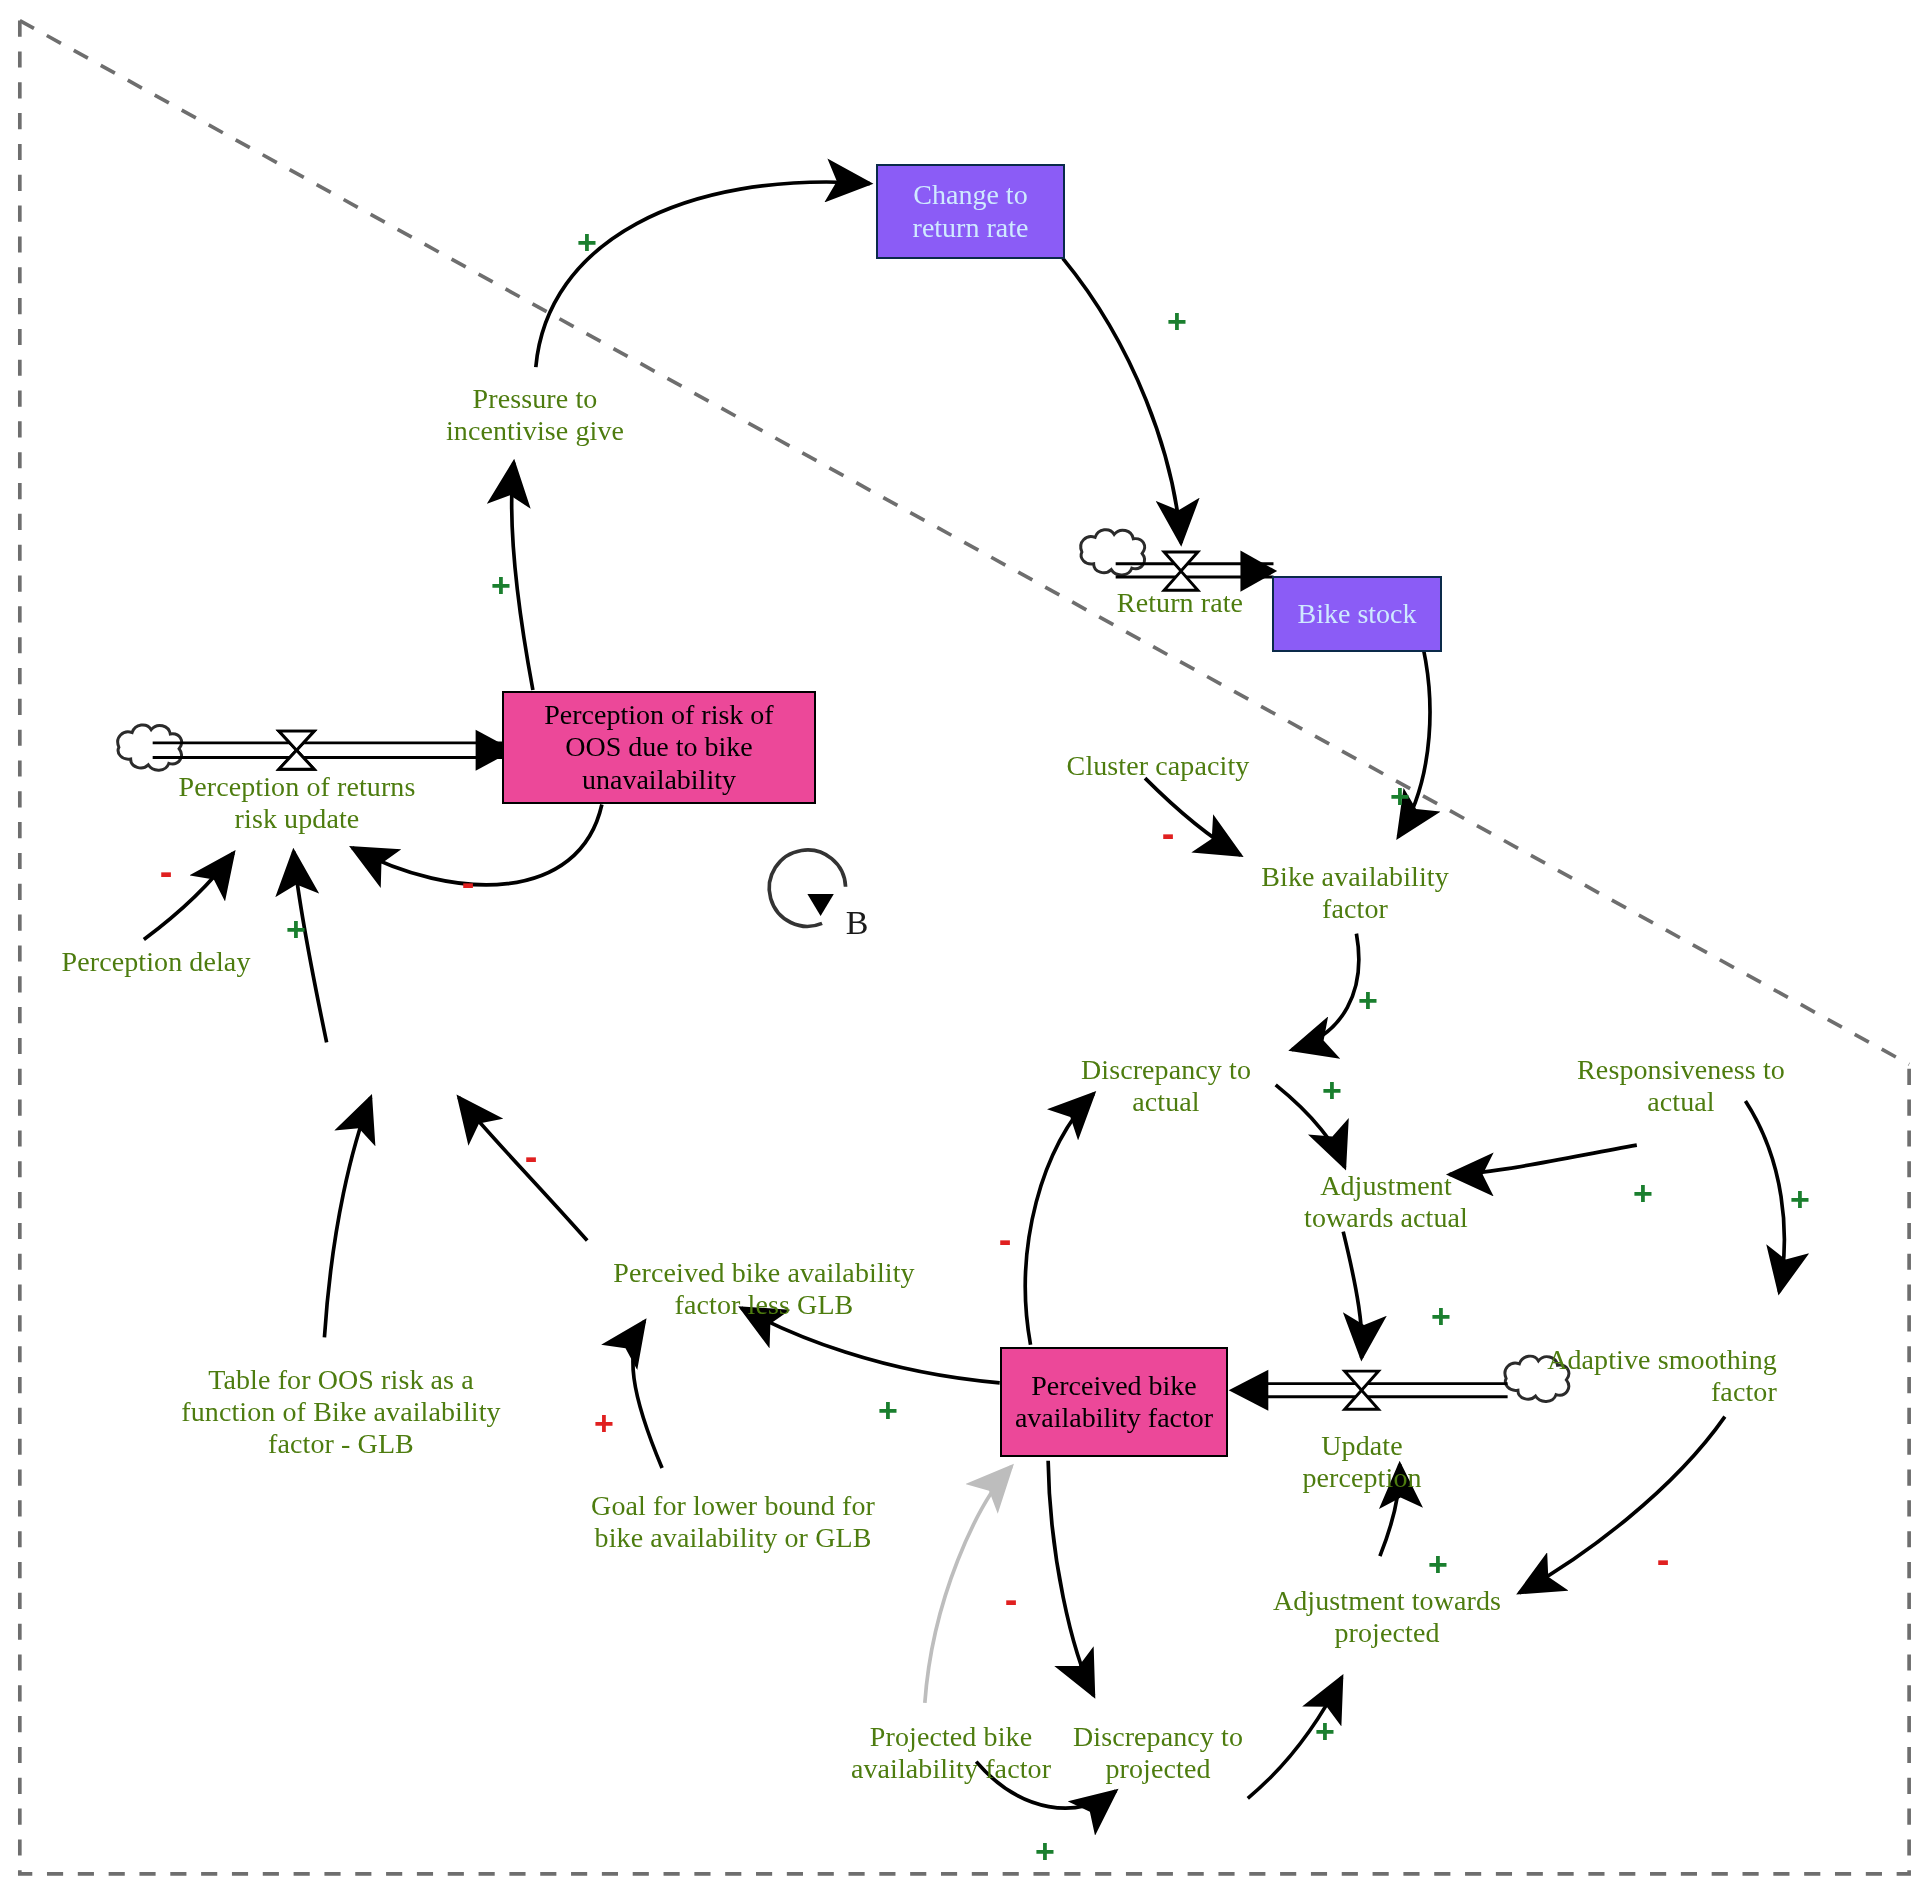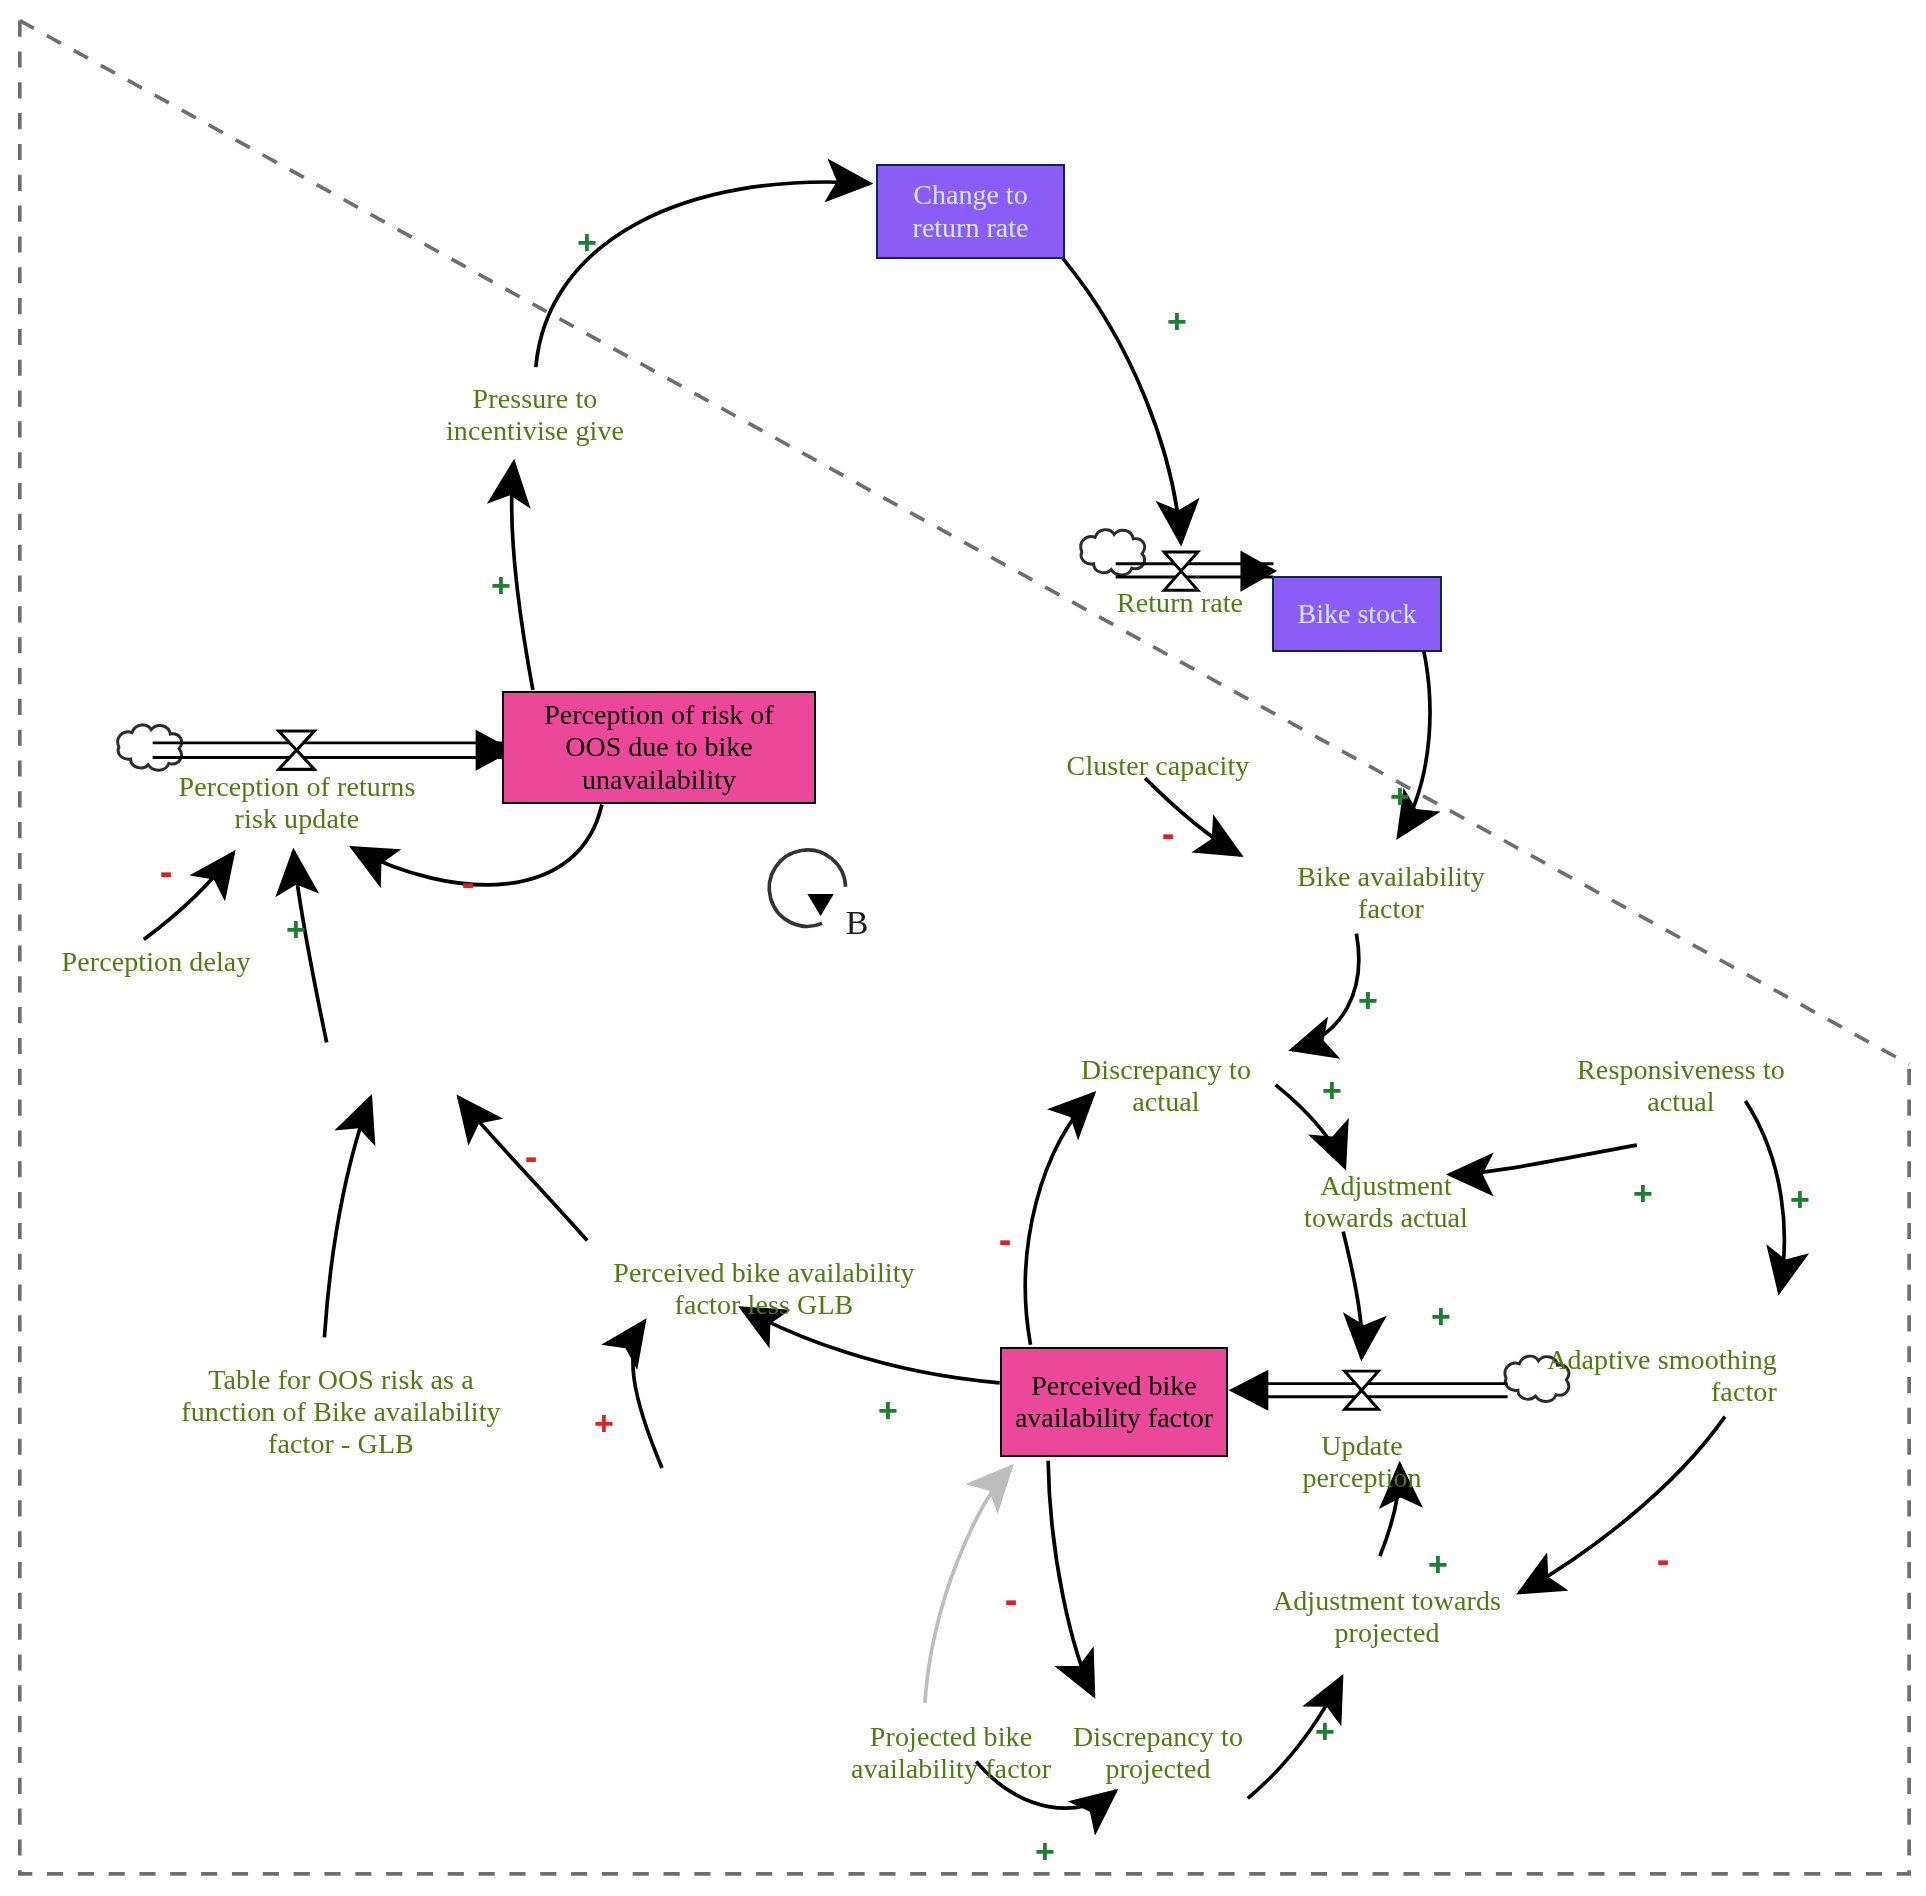--- a/index.html
+++ b/index.html
@@ -273,24 +273,26 @@
   <div class="node-label" style="left:156px; top:962px;">Perception delay</div>
 
 
   <div class="node-label" style="left:341px; top:1412px;">Table for OOS risk as a
 function of Bike availability
 factor - GLB</div>
 
   <div class="node-label" style="left:720px; top:1289px;margin-left:44px;">Perceived bike availability
 factor less GLB</div>
 
+  <div class="node-label" style="left:733px; top:1522px;">Goal for lower bound for
+bike availability or GLB</div>
 
   <div class="node-label" style="left:1158px; top:766px;">Cluster capacity</div>
 
-  <div class="node-label" style="left:1391px; top:893px;">Bike availability
+  <div class="node-label" style="left:1355px; top:893px;">Bike availability
 factor</div>
 
   <div class="node-label" style="left:1166px; top:1086px;">Discrepancy to
 actual</div>
 
   <div class="node-label" style="left:1386px; top:1202px;">Adjustment
 towards actual</div>
 
   <div class="node-label" style="left:1681px; top:1086px;">Responsiveness to
 actual</div>

